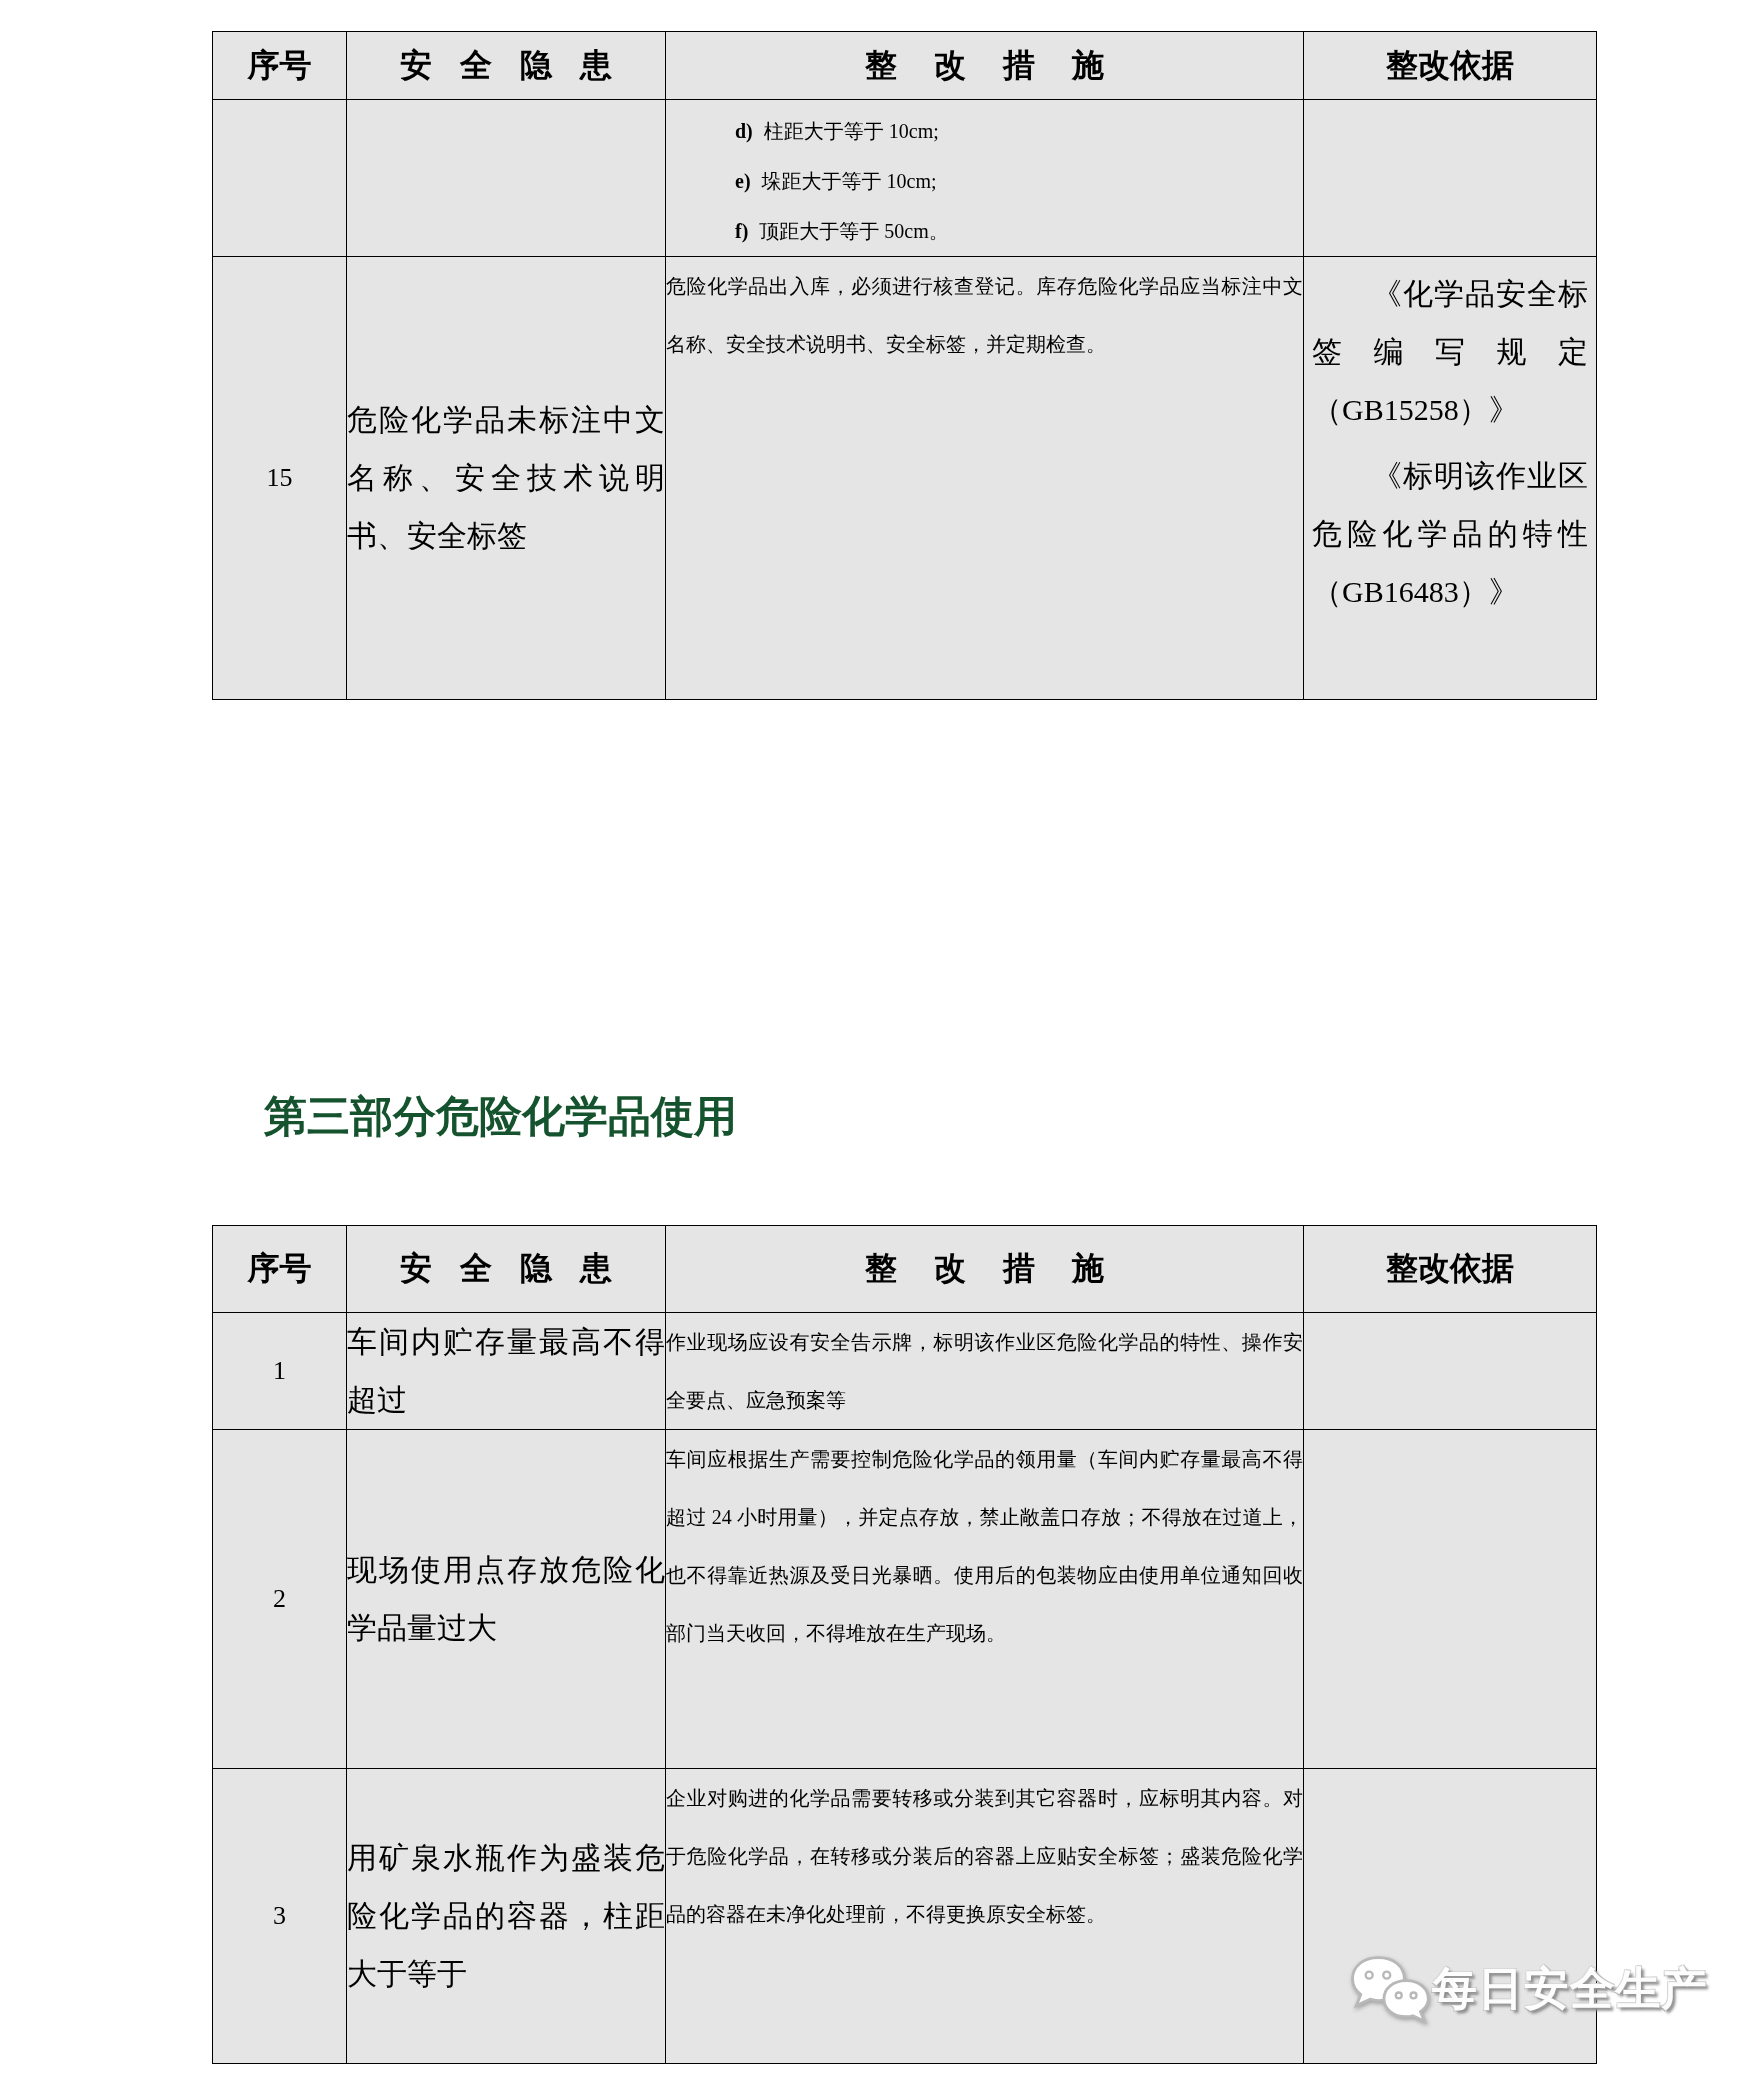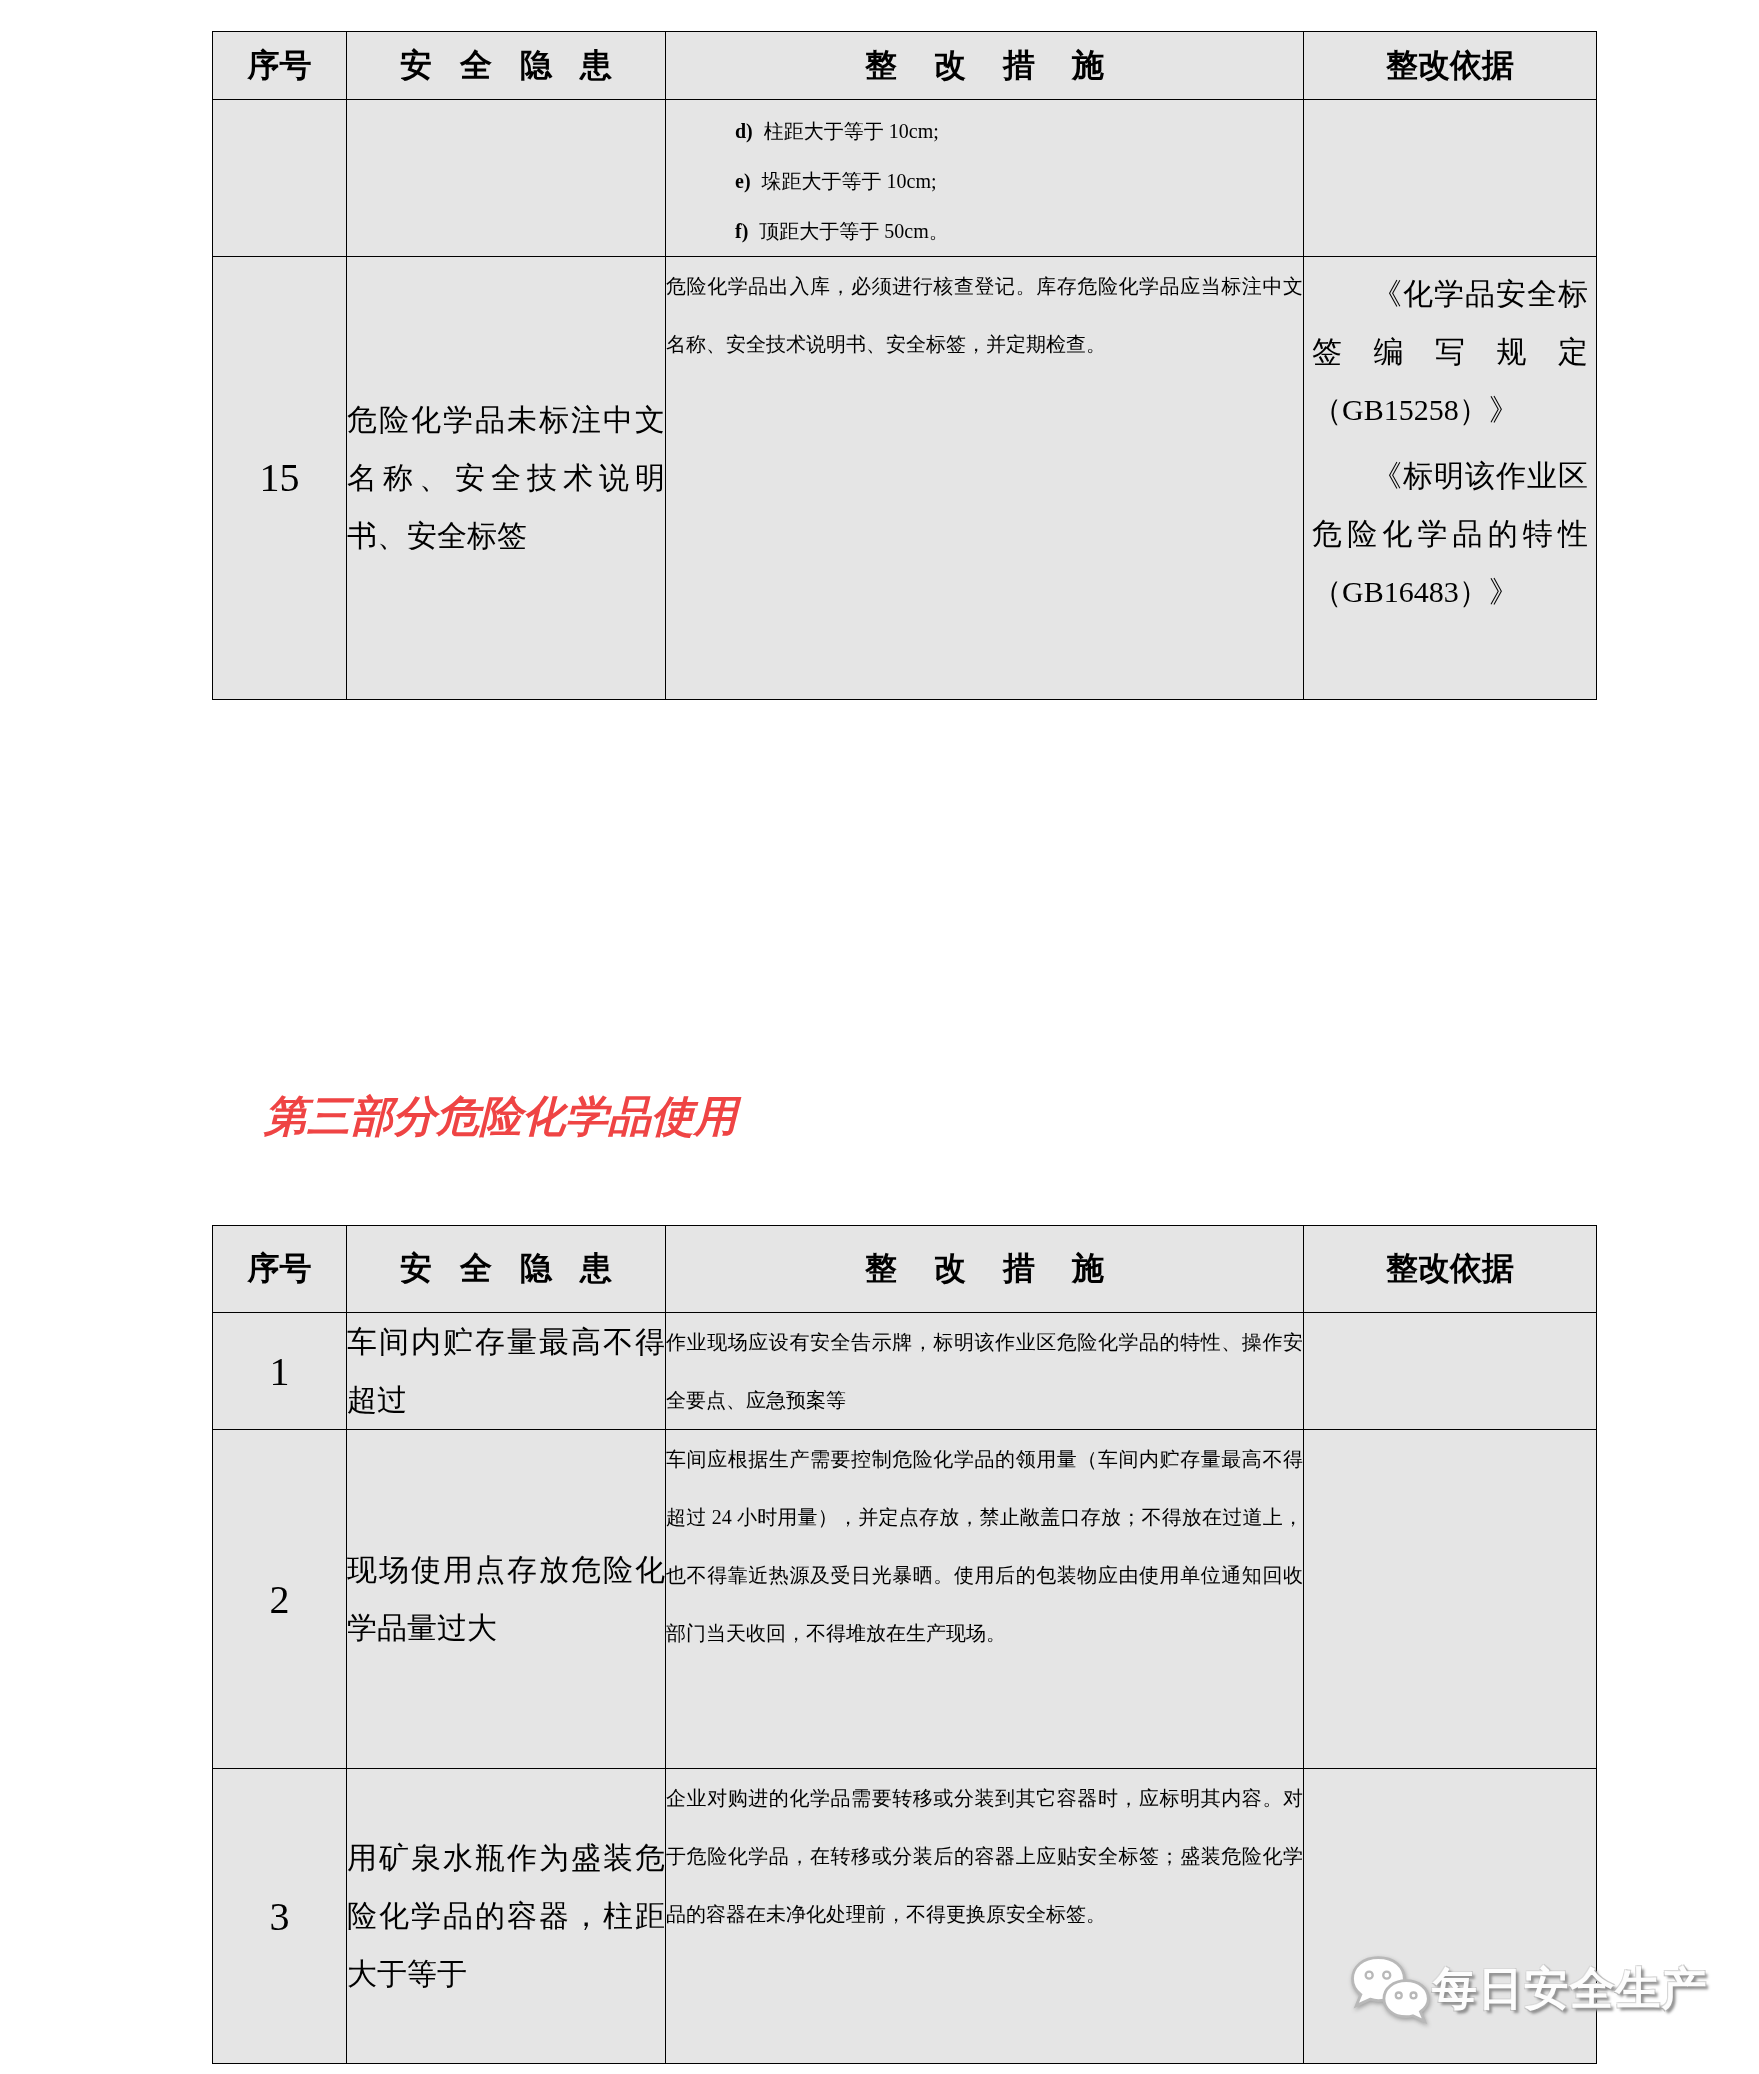--- a/index.html
+++ b/index.html
@@ -24,21 +24,21 @@
   }
   .th-cell {
     font-weight: bold;
     font-size: 32px;
     text-align: center;
     vertical-align: middle;
   }
   .ls-wide   { letter-spacing: 28px; padding-left: 28px !important; }
   .ls-wider  { letter-spacing: 37px; padding-left: 37px !important; }
   .seq-cell {
-    font-size: 40px;
+    font-size: 26px;
     text-align: center;
     vertical-align: middle;
     margin-top: 20px;
   }
   .hazard-cell {
     font-size: 30px;
     vertical-align: middle;
     padding: 5.6px 15px;
     line-height: 58px;
     text-align: justify;
@@ -67,23 +67,22 @@
   }
   .list-cell { padding-top: 5.6px !important; }
   .list-marker { font-weight: bold; margin-right: 11px; }
   .section-heading {
     position: absolute;
     left: 264px; top: 1091px;
     font-size: 43px;
     line-height: 50px;
     font-weight: bold;
     font-family: "Liberation Sans", "DejaVu Sans", sans-serif;
-    color: #ef4444;
+    color: #14532d;
     white-space: nowrap;
-    font-style: italic;
   }
   .watermark {
     position: absolute;
     left: 1347px; top: 1952px;
     display: flex;
     align-items: center;
     z-index: 10;
   }
   .watermark-icon { filter: drop-shadow(1.9px 2.8px 1.9px #9e9e9e); }
   .watermark-text {

